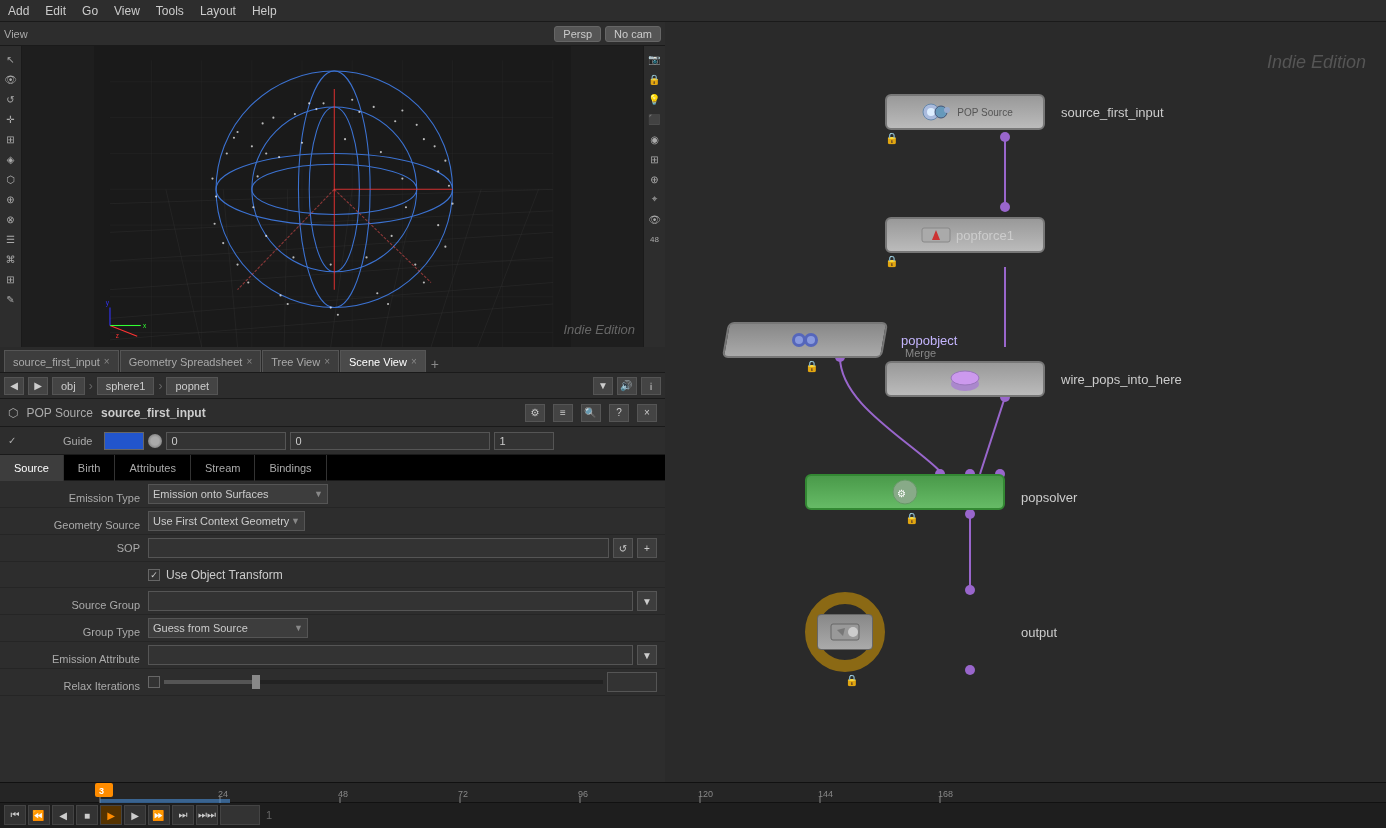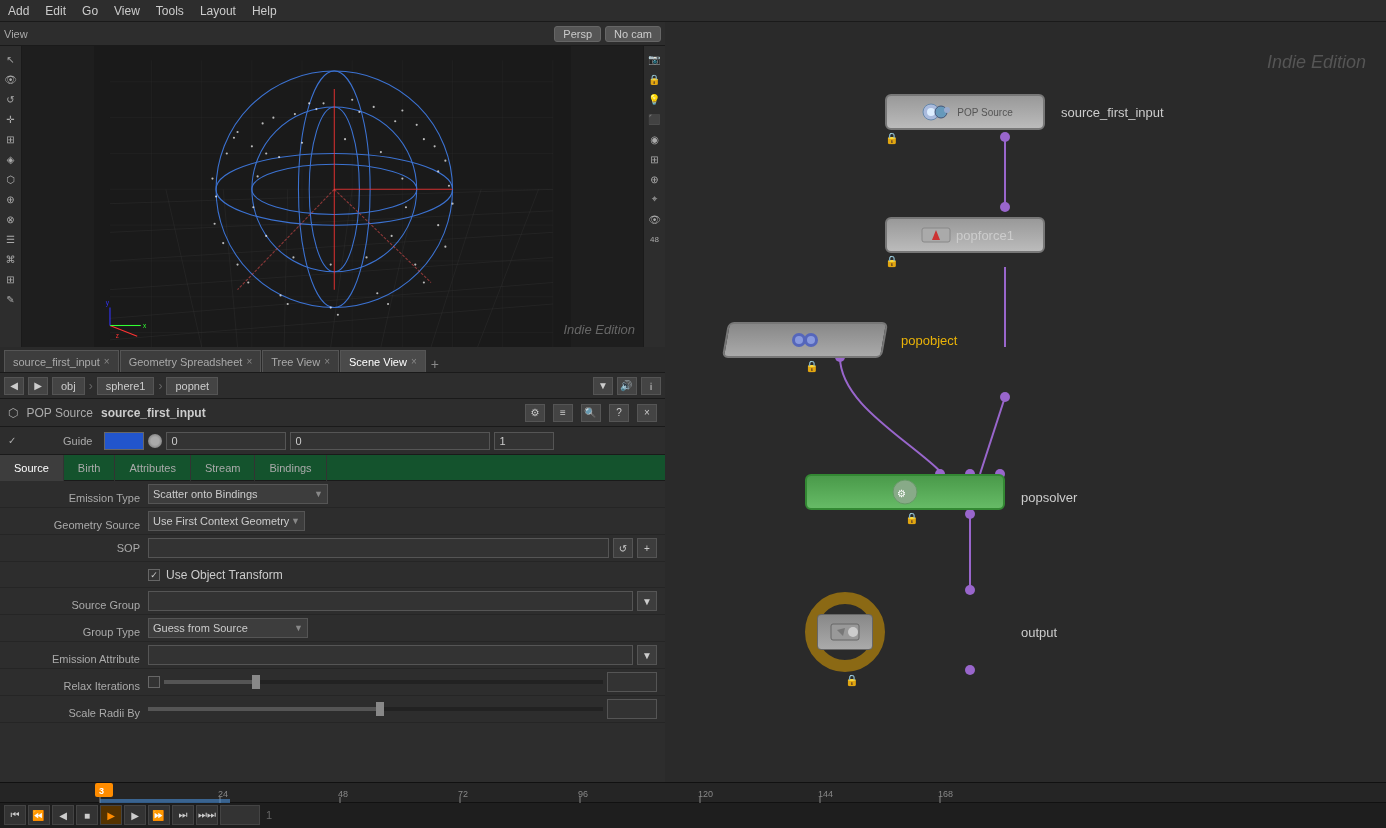--- a/index.html
+++ b/index.html
@@ -55,21 +55,21 @@
     
     .guide-row { background: #2d2d2d; height: 28px; display: flex; align-items: center; padding: 0 8px; gap: 4px; border-bottom: 1px solid #1a1a1a; flex-shrink: 0; }
     .guide-label { color: #aaa; font-size: 11px; width: 80px; text-align: right; padding-right: 8px; }
     .color-swatch { width: 40px; height: 18px; background: #2255cc; border: 1px solid #666; cursor: pointer; }
     .color-dot { width: 14px; height: 14px; background: radial-gradient(circle, #aaa 40%, #666 100%); border-radius: 50%; cursor: pointer; }
     .guide-input { background: #333; border: 1px solid #555; color: #ccc; padding: 1px 4px; font-size: 11px; width: 120px; height: 18px; }
     .guide-input2 { background: #333; border: 1px solid #555; color: #ccc; padding: 1px 4px; font-size: 11px; width: 200px; height: 18px; }
     .guide-input3 { background: #333; border: 1px solid #555; color: #ccc; padding: 1px 4px; font-size: 11px; width: 60px; height: 18px; }
 
     
-    .sub-tabs { background: #14532d; height: 26px; display: flex; align-items: center; border-bottom: 1px solid #1a1a1a; flex-shrink: 0; }
+    .sub-tabs { background: #000000; height: 26px; display: flex; align-items: center; border-bottom: 1px solid #1a1a1a; flex-shrink: 0; }
     .sub-tab { padding: 4px 14px; cursor: pointer; font-size: 11px; color: #aaa; border-right: 1px solid #333; height: 26px; display: flex; align-items: center; }
     .sub-tab.active { background: #3d3d3d; color: #fff; }
 
     
     .params-area { flex: 1; overflow-y: auto; background: #2d2d2d; }
     .param-row { display: flex; align-items: flex-end; padding: 3px 8px; border-bottom: 1px solid #252525; min-height: 26px; }
     .param-label { color: #aaa; font-size: 11px; width: 140px; text-align: right; padding-right: 8px; flex-shrink: 0; }
     .param-value { flex: 1; display: flex; align-items: center; gap: 4px; }
     .dropdown-select { background: #3d3d3d; border: 1px solid #555; color: #ccc; padding: 1px 4px; font-size: 11px; height: 20px; cursor: pointer; display: flex; align-items: center; justify-content: space-between; }
     .dropdown-arrow { color: #888; font-size: 9px; }
@@ -362,21 +362,21 @@
       <div class="sub-tab">Stream</div>
       <div class="sub-tab">Bindings</div>
     </div>
 
     <div class="params-area">
 
       <div class="param-row">
         <span class="param-label">Emission Type</span>
         <div class="param-value">
           <div class="dropdown-select" style="width:180px;">
-            <span>Scatter onto Bindings</span>
+            <span>Emission onto Surfaces</span>
             <span class="dropdown-arrow">▼</span>
           </div>
         </div>
       </div>
 
       <div class="param-row">
         <span class="param-label">Geometry Source</span>
         <div class="param-value">
           <div class="dropdown-select" style="width:157px;">
             <span>Use First Context Geometry</span>
@@ -432,32 +432,20 @@
           <div class="slider-container">
             <div class="slider-track">
               <div class="slider-fill" style="width:20%;"></div>
               <div class="slider-thumb" style="left:20%;"></div>
             </div>
           </div>
           <input class="number-input" style="">
         </div>
       </div>
 
-      <div class="param-row">
-        <span class="param-label">Scale Radii By</span>
-        <div class="param-value">
-          <div class="slider-container">
-            <div class="slider-track">
-              <div class="slider-fill" style="width:50%;"></div>
-              <div class="slider-thumb" style="left:50%;"></div>
-            </div>
-          </div>
-          <input class="number-input" style="">
-        </div>
-      </div>
 
     </div>
   </div>
 
   <div class="right-panel">
     <div class="node-graph">
 
       <div class="graph-watermark">Indie Edition</div>
 
       <svg class="connections-svg">
@@ -529,27 +517,41 @@
           <div class="node-box" style="width:160px; background: linear-gradient(to bottom, #888, #aaa); border: 2px solid #777; border-radius: 6px; padding: 0 12px; transform: skewX(-10deg);">
             <div style="width:40px; height:32px; display:flex; align-items:center; justify-content:center; transform:skewX(10deg)">
               <svg width="36" height="30" viewBox="0 0 36 30">
                 <circle cx="12" cy="15" r="7" fill="#5566bb"></circle>
                 <circle cx="24" cy="15" r="7" fill="#5566bb"></circle>
                 <circle cx="12" cy="15" r="4" fill="#8899dd"></circle>
                 <circle cx="24" cy="15" r="4" fill="#8899dd"></circle>
               </svg>
             </div>
           </div>
-          <span style="color:#eab308; font-size:13px; margin-left:8px;">popobject</span>
+          <span style="color:#c4b5fd; font-size:13px; margin-left:8px;">popobject</span>
         </div>
         <div style="display:flex; justify-content:center; margin-top:2px; margin-left:80px;">
           <span style="color:#888; font-size:11px;">🔒</span>
         </div>
       </div>
 
+      <div class="node" style="left:220px; top:325px;">
+        <div style="color:#888; font-size:11px; margin-bottom:2px; margin-left:20px;">Merge</div>
+        <div class="node-body">
+          <div class="node-box" style="width:160px; background: linear-gradient(to bottom, #999, #bbb); border: 2px solid #777; border-radius: 6px; padding: 0 12px;">
+            <div style="width:40px; height:32px; display:flex; align-items:center; justify-content:center;">
+              <svg width="36" height="30" viewBox="0 0 36 30">
+                <ellipse cx="18" cy="20" rx="14" ry="7" fill="#aa88cc"></ellipse>
+                <ellipse cx="18" cy="14" rx="14" ry="7" fill="#cc99ee" stroke="#9977bb" stroke-width="1"></ellipse>
+              </svg>
+            </div>
+          </div>
+          <span style="color:#ccc; font-size:13px; margin-left:8px;">wire_pops_into_here</span>
+        </div>
+      </div>
 
       <div class="node" style="left:140px; top:452px;">
         <div class="node-body">
           <div class="node-box" style="width:200px; background: linear-gradient(to bottom, #4a9a4a, #66bb66); border: 2px solid #338833; border-radius: 6px; padding: 0 12px;">
             <div style="width:40px; height:32px; display:flex; align-items:center; justify-content:center;">
               <svg width="36" height="30" viewBox="0 0 36 30">
                 <circle cx="18" cy="15" r="12" fill="#88aa88" stroke="#669966" stroke-width="1"></circle>
                 <text x="10" y="20" fill="#fff" font-size="10">⚙</text>
               </svg>
             </div>

